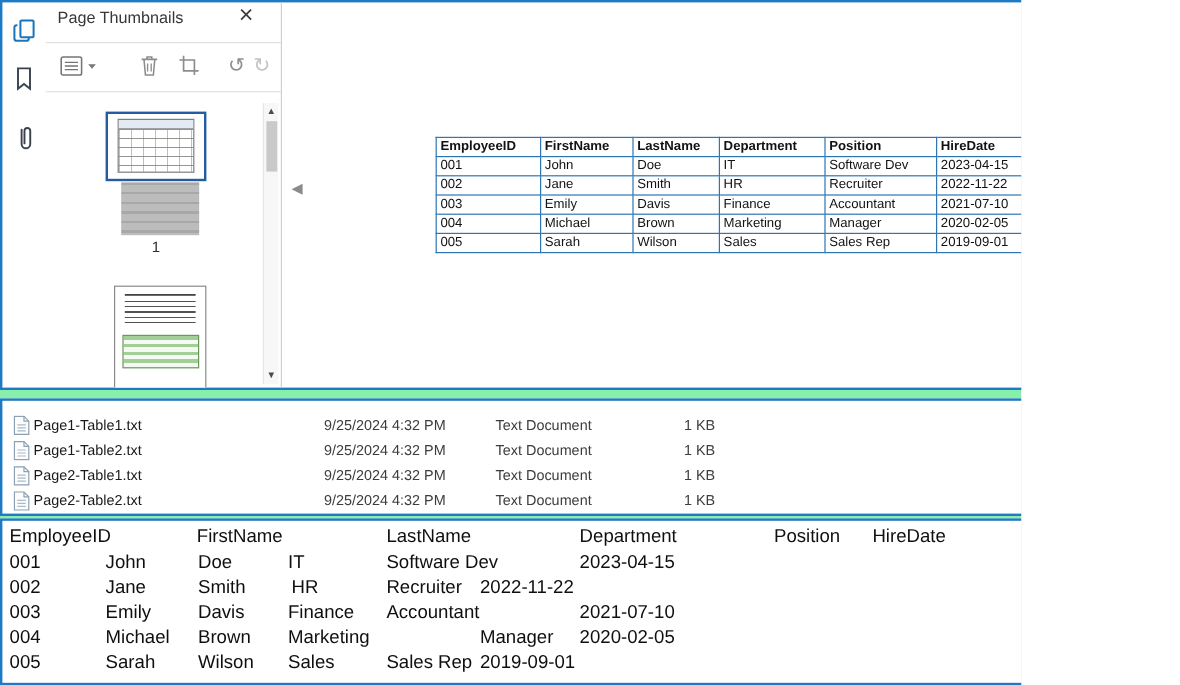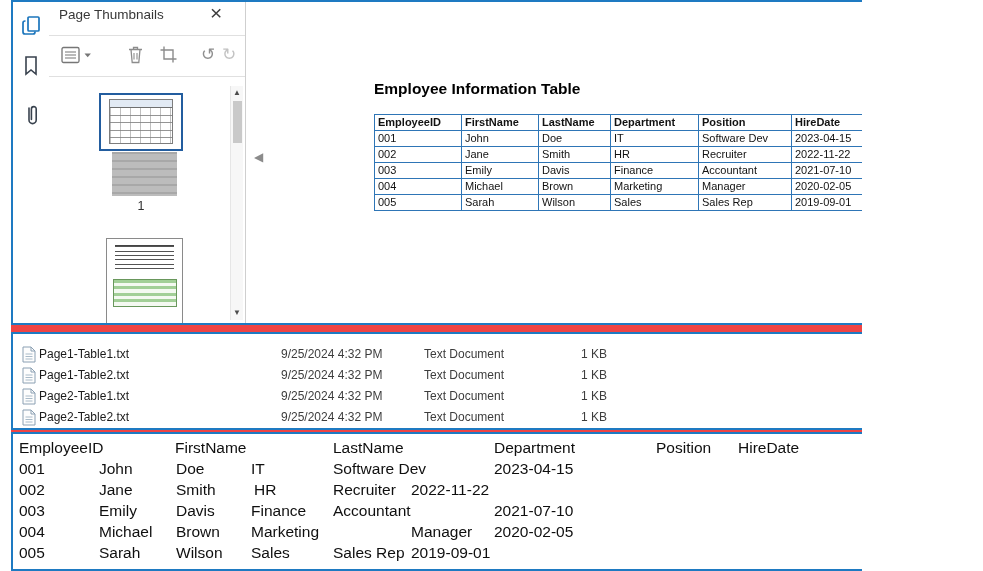--- a/index.html
+++ b/index.html
@@ -1,18 +1,18 @@
 <!DOCTYPE html>
 <html><head>
 <meta charset="utf-8">
 <style>
   * { margin:0; padding:0; box-sizing:border-box; }
   html,body { background:#fff; }
   body { font-family:"Liberation Sans", sans-serif; }
-  .canvas { position:relative; width:851px; height:571px; background:#ef4444; overflow:hidden;margin-left:11px; }
+  .canvas { position:relative; width:851px; height:571px; background:#86efac; overflow:hidden; }
   .abs { position:absolute; }
   .sect { position:absolute; background:#fff; border:2px solid #1e7ac2; }
   .sect-top { left:0; top:0; width:983px; height:325px; }
   .sect-mid { left:0; top:332px; width:983px; height:98px; }
   .sect-bot { left:0; top:432px; width:983px; height:139px; }
   .inner { position:relative; width:100%; height:100%; overflow:hidden; }
 
   
   .tp-title { left:46px; top:5px; font-size:13.5px; color:#373737; }
   .tp-close { left:197px; top:-1px; font-size:21px; color:#3d3d3d; cursor:pointer; }
@@ -124,21 +124,20 @@
 
       <div class="sb" style="left:217px;top:84px;width:13px;height:234px">
         <div class="sb-arrow" style="top:2px">▲</div>
         <div class="tp-sb-thumb" style="top:15px;height:42px"></div>
         <div class="sb-arrow" style="bottom:2px">▼</div>
       </div>
 
       <div class="vline" style="left:232px;top:0;height:321px"></div>
       <div class="abs collapse-btn">◀</div>
 
-      <div class="doc-title">Employee Information Table</div>
       <table class="pdf-table">
         <colgroup>
           <col style="width:87px">
             <col style="width:77px">
             <col style="width:72px">
           <col style="width:88px">
             <col style="width:93px">
             <col style="width:80px">
         </colgroup>
         <thead>

